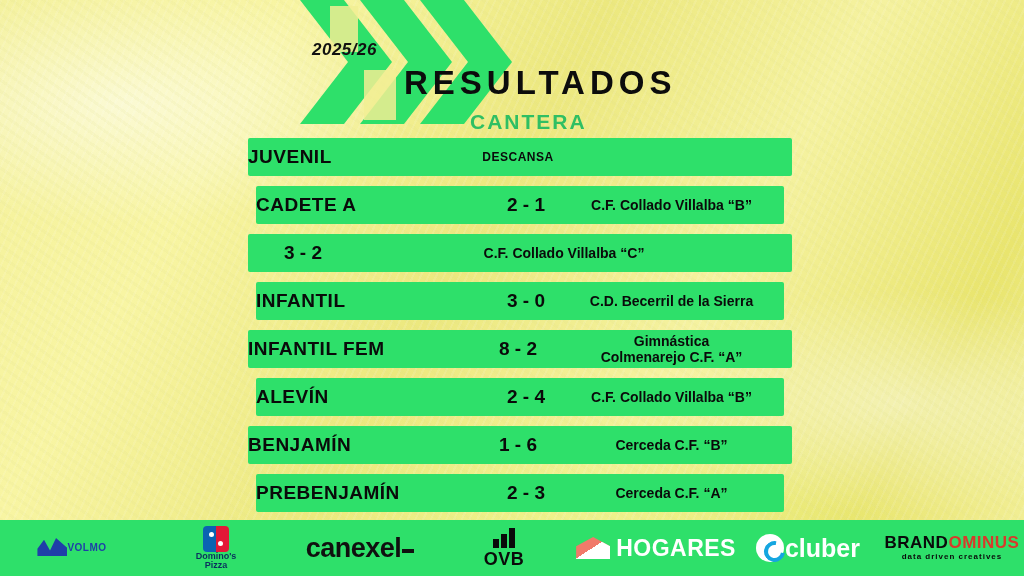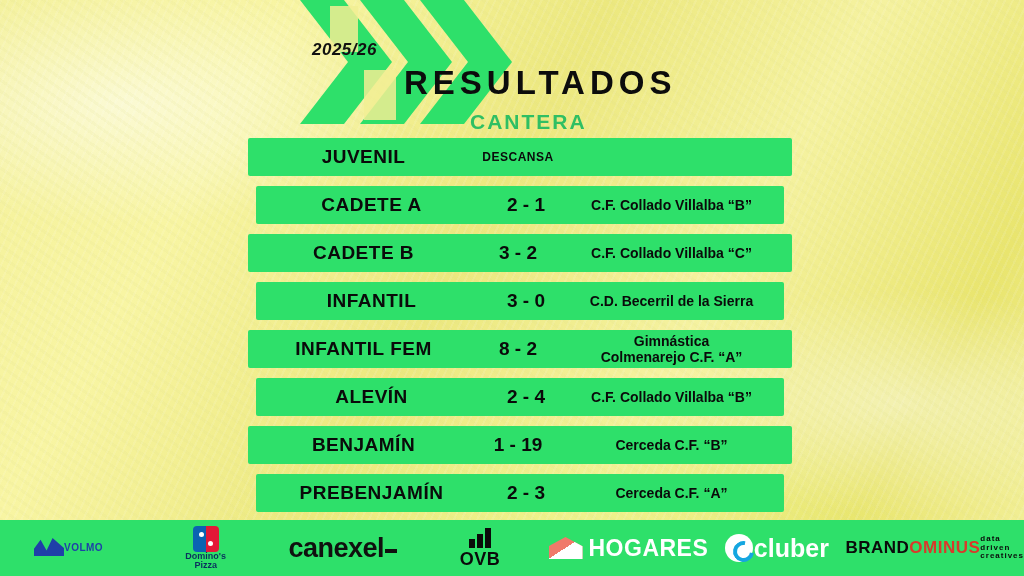--- a/index.html
+++ b/index.html
@@ -71,26 +71,25 @@
     position: relative;
     height: 38px;
     background: #2ee06a;
     margin-bottom: 10px;
     display: flex;
     align-items: center;
     border-radius: 2px;
   }
   .cat {
     width: 215px;
-    text-align: center;
+    text-align: left;
     font-size: 19px;
     font-weight: bold;
     color: #0a0a0a;
     letter-spacing: 0.5px;
-    padding-left: 16px;
   }
   .score {
     width: 110px;
     text-align: center;
     font-size: 19px;
     font-weight: bold;
     color: #0a0a0a;
   }
   .score.rest {
     font-size: 12px;
@@ -175,21 +174,21 @@
     background:#fff; position:relative;
   }
   .cluber .circ:after {
     content:""; position:absolute; left:8px; top:7px;
     width:13px; height:13px; border:4px solid #15a6e0; border-radius:50%;
     border-right-color: transparent;
     transform: rotate(-35deg);
   }
   .cluber .nm { font-size: 25px; font-weight:bold; color:#fff; }
 
-  .brand { display:flex; align-items:center; line-height:1.1; }
+  .brand { display:flex; flex-direction:column; align-items:center; line-height:1.1; }
   .brand .l1 { font-size:17px; font-weight:bold; color:#0a0a0a; letter-spacing:0.5px; }
   .brand .l1 .red { color:#d83a2b; }
   .brand .l2 { font-size:8px; font-weight:bold; color:#0a0a0a; letter-spacing:1px; }
 </style>
 </head>
 <body>
 
 <div id="stage">
   <div id="texture"></div>
 
@@ -214,42 +213,41 @@
         <div class="cat">JUVENIL</div>
         <div class="score rest">DESCANSA</div>
         <div class="opp"></div>
       </div>
       <div class="row narrower">
         <div class="cat">CADETE A</div>
         <div class="score">2 - 1</div>
         <div class="opp">C.F. Collado Villalba “B”</div>
       </div>
       <div class="row">
-        <div class="cat">CADETE B</div>
         <div class="score">3 - 2</div>
         <div class="opp">C.F. Collado Villalba “C”</div>
       </div>
       <div class="row narrower">
         <div class="cat">INFANTIL</div>
         <div class="score">3 - 0</div>
         <div class="opp">C.D. Becerril de la Sierra</div>
       </div>
       <div class="row">
         <div class="cat">INFANTIL FEM</div>
         <div class="score">8 - 2</div>
         <div class="opp">Gimnástica<br>Colmenarejo C.F. “A”</div>
       </div>
       <div class="row narrower">
         <div class="cat">ALEVÍN</div>
         <div class="score">2 - 4</div>
         <div class="opp">C.F. Collado Villalba “B”</div>
       </div>
       <div class="row">
         <div class="cat">BENJAMÍN</div>
-        <div class="score">1 - 19</div>
+        <div class="score">1 - 6</div>
         <div class="opp">Cerceda C.F. “B”</div>
       </div>
       <div class="row narrower">
         <div class="cat">PREBENJAMÍN</div>
         <div class="score">2 - 3</div>
         <div class="opp">Cerceda C.F. “A”</div>
       </div>
     </div>
 
   <div id="sponsors">

